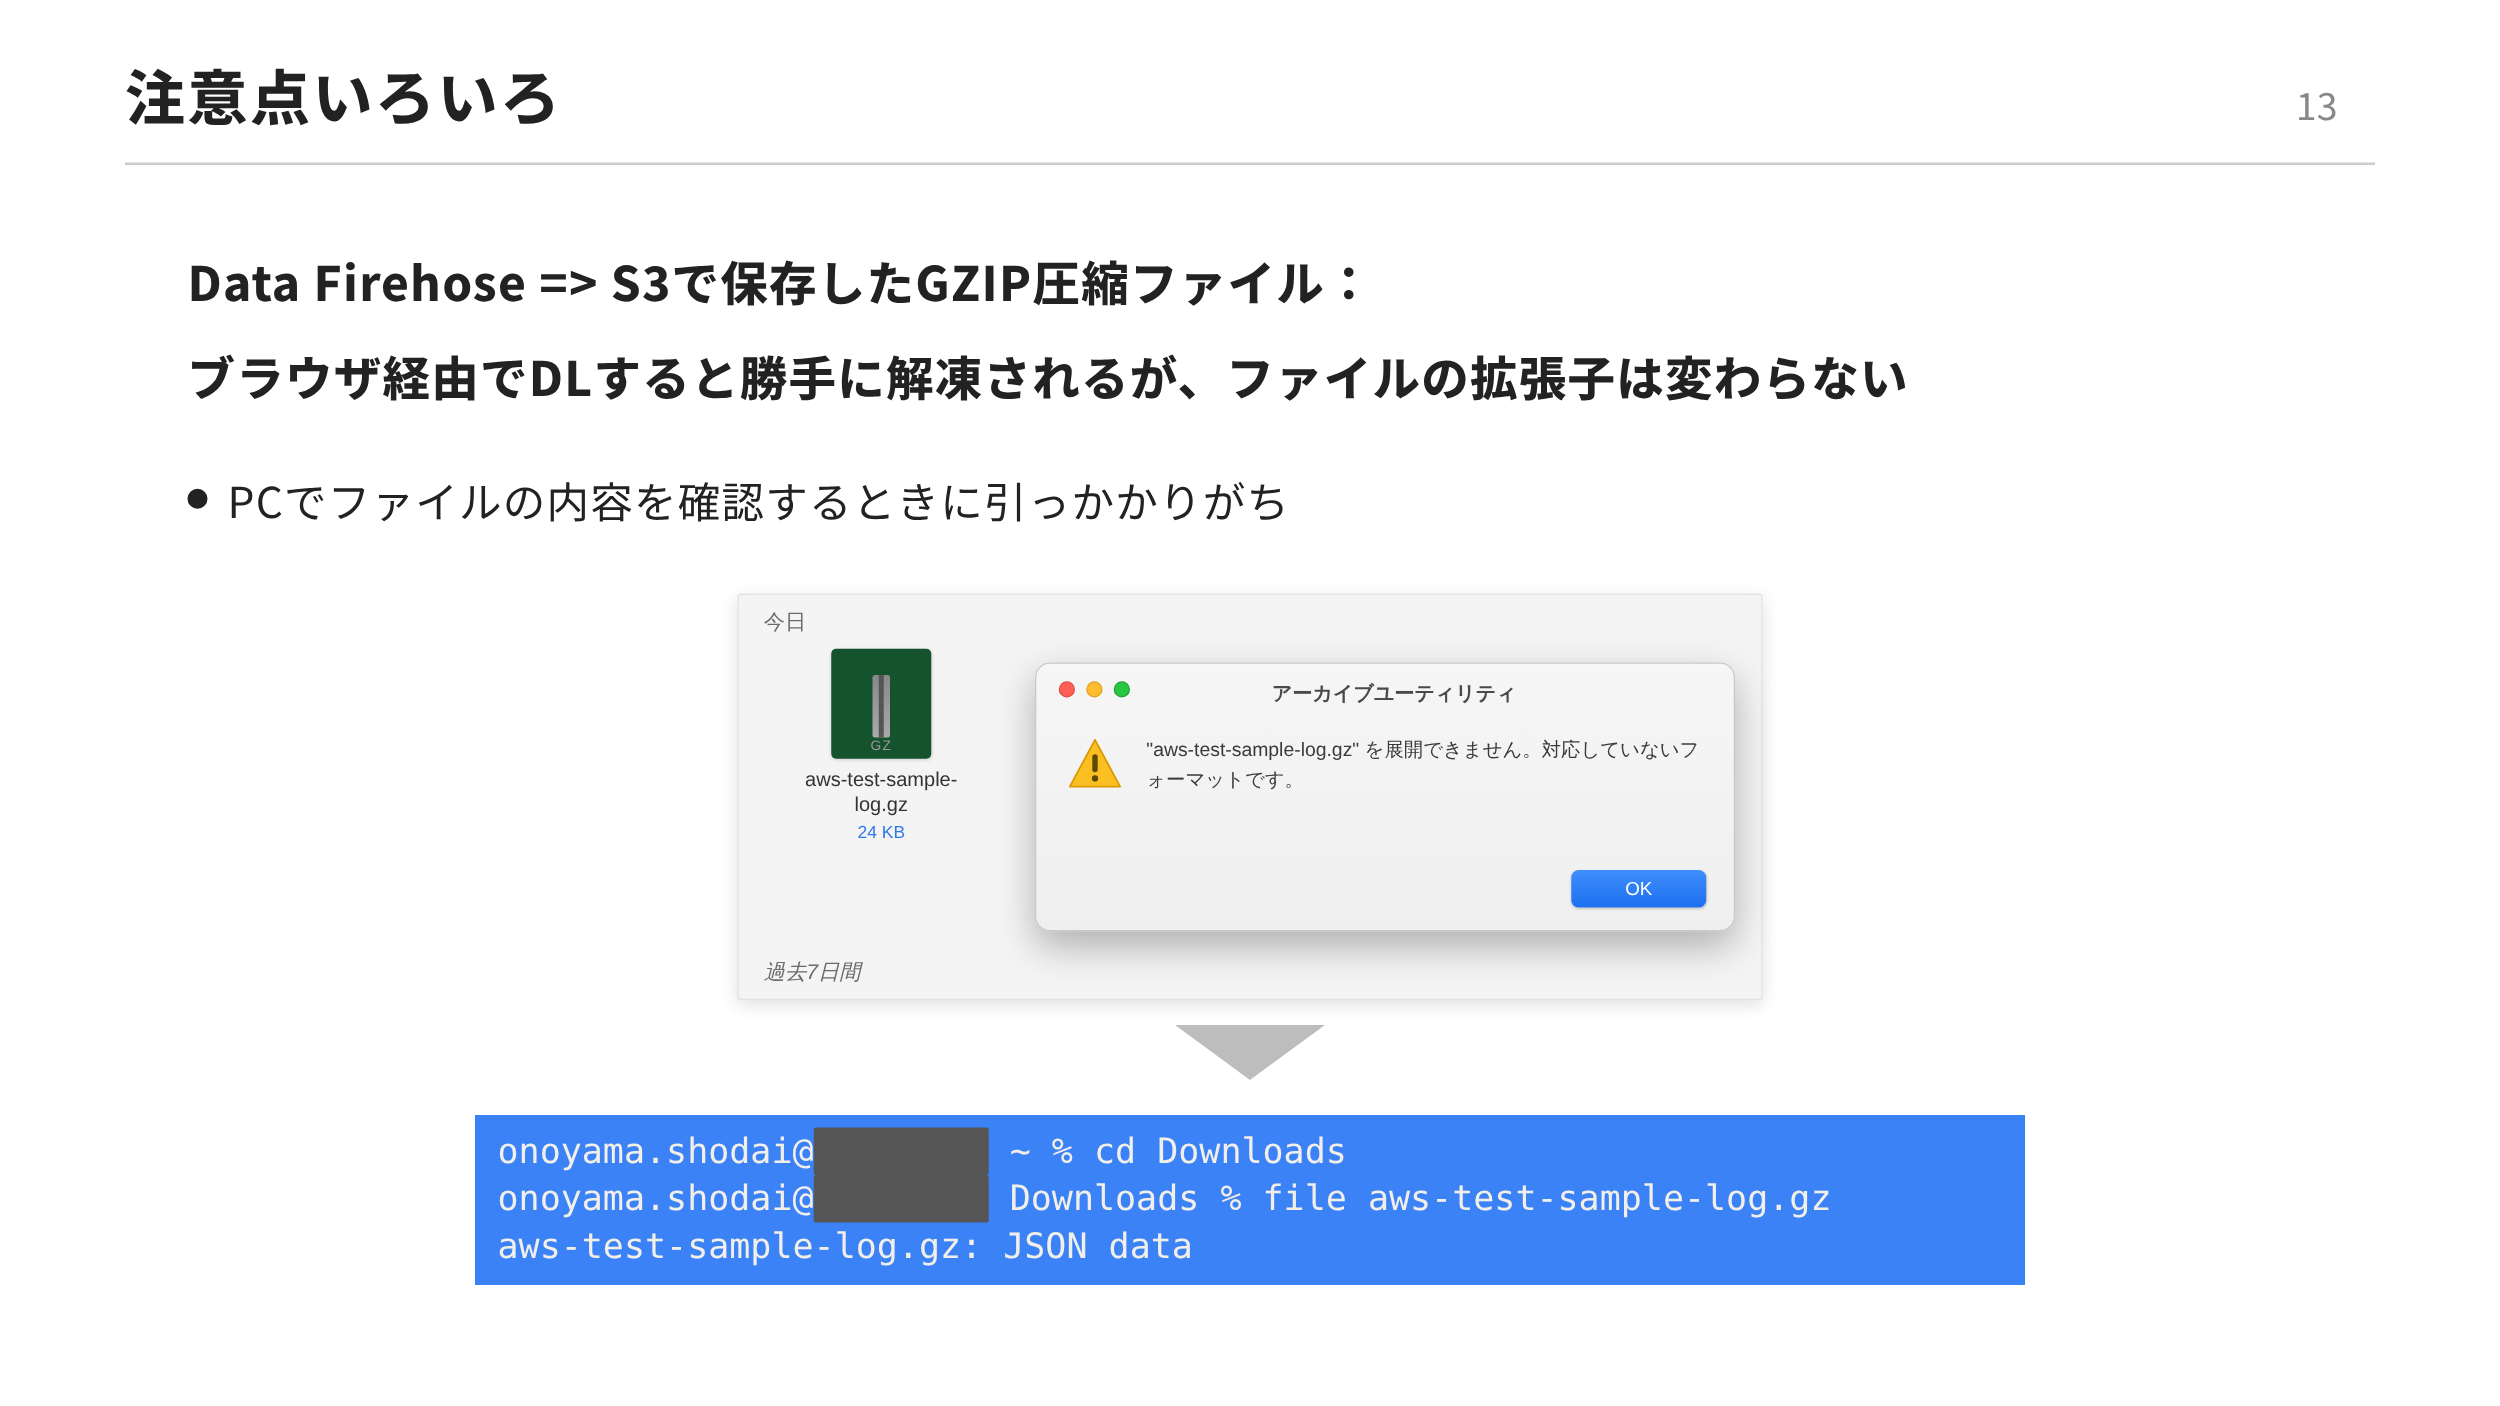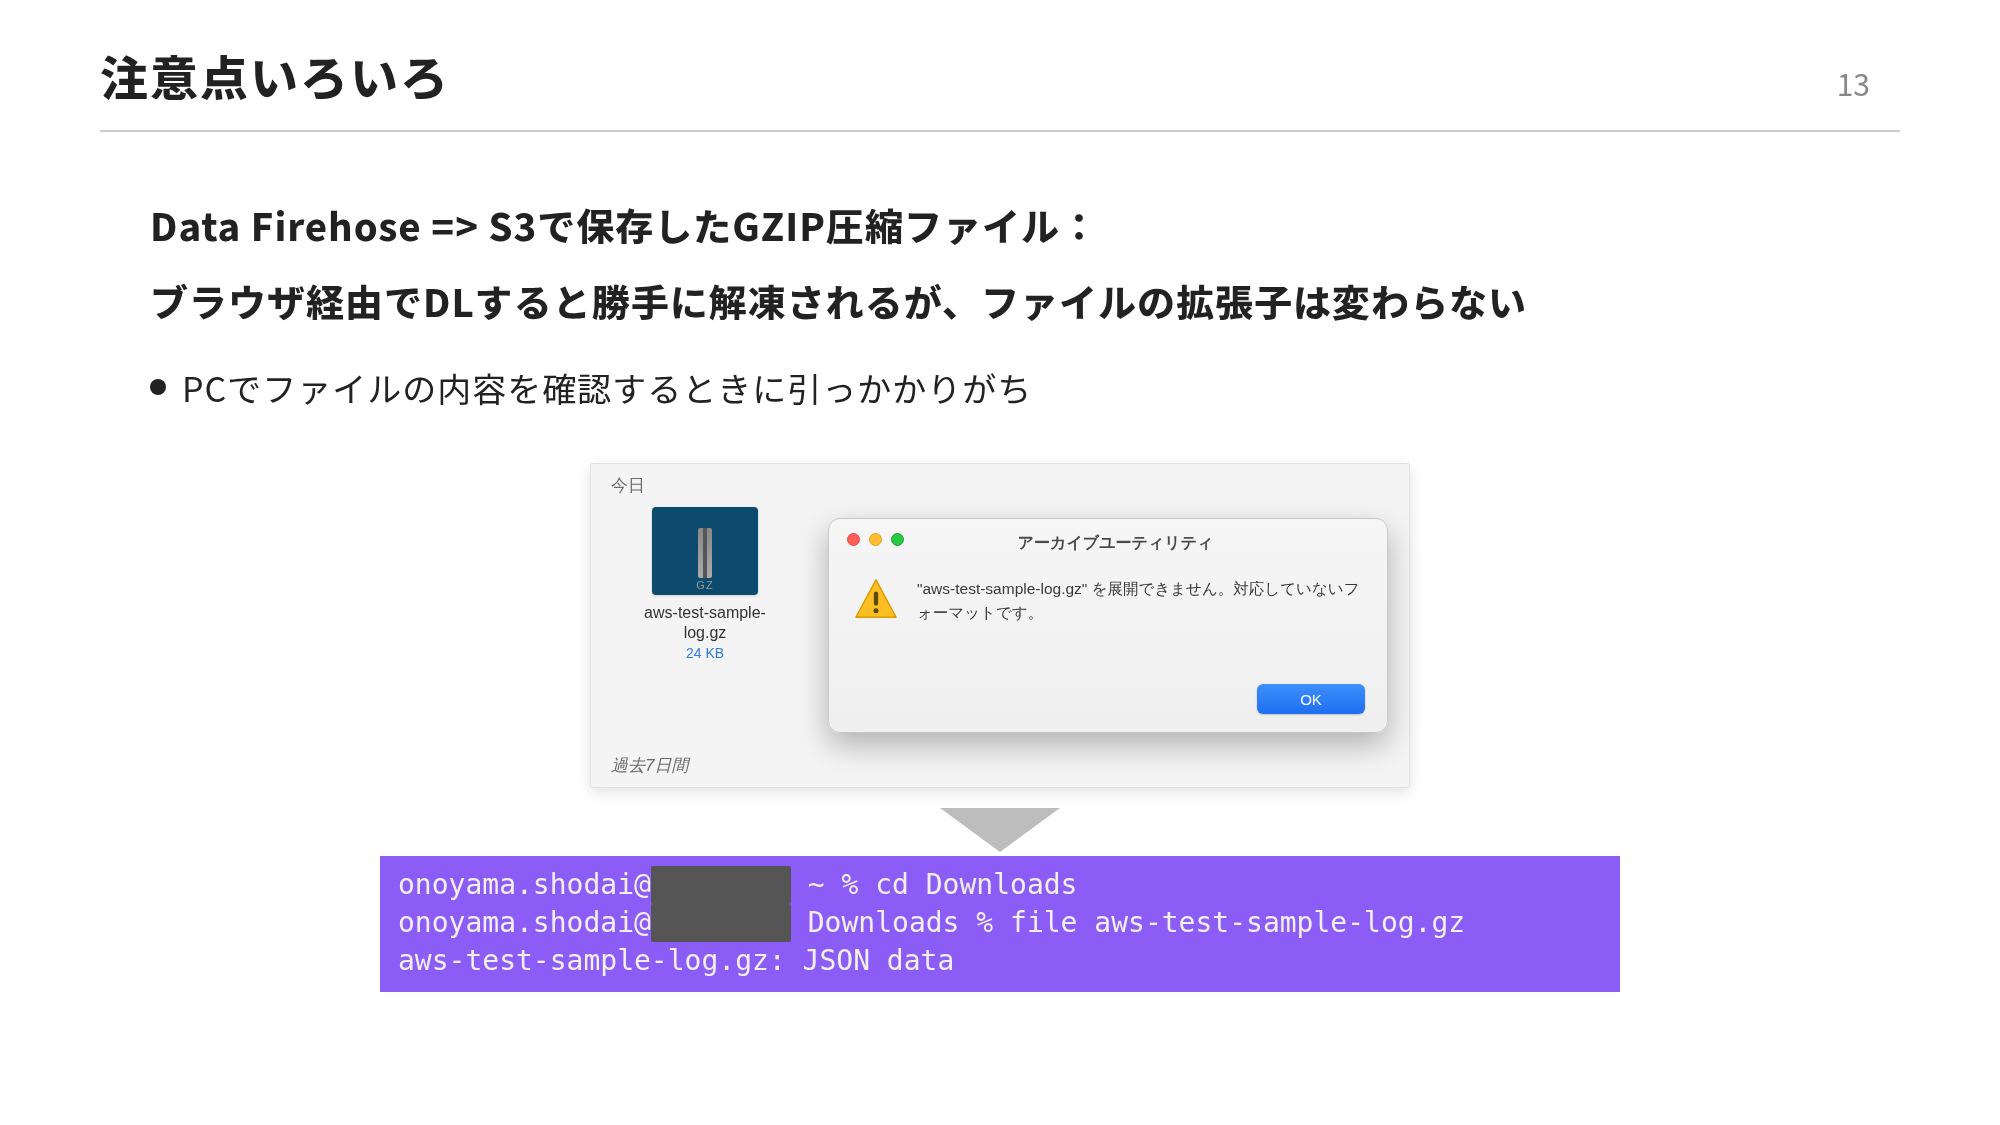--- a/index.html
+++ b/index.html
@@ -3,29 +3,29 @@
 <meta charset="utf-8">
 <style>
   * { box-sizing: border-box; margin: 0; padding: 0; }
   html, body { width: 2000px; height: 1125px; background: #fff; font-family: "Hiragino Sans", "Noto Sans JP", "Yu Gothic", sans-serif; color: #222; }
   .slide { width: 2000px; height: 1125px; position: relative; padding: 40px 100px 0 100px; }
   .header { display: flex; justify-content: space-between; align-items: baseline; border-bottom: 2px solid #ccc; padding-bottom: 20px; margin-bottom: 55px; }
   .title { font-size: 48px; font-weight: 800; letter-spacing: 2px; }
   .pagenum { font-size: 30px; color: #888; font-weight: 400; padding-right: 30px; }
   .body { padding: 0 50px; }
   .lead { font-size: 38px; font-weight: 800; line-height: 2.0; letter-spacing: 1px; }
-  .bullets { margin-top: 22px; text-align: center; }
+  .bullets { margin-top: 34px; text-align: center; }
   .bullet { display: flex; align-items: flex-start; gap: 16px; font-size: 34px; line-height: 1.6; letter-spacing: 1px; }
   .bullet-dot { width: 16px; height: 16px; border-radius: 50%; background: #222; margin-top: 18px; flex-shrink: 0; }
 
   .finder-shot { width: 820px; margin: 48px auto 0 auto; position: relative; }
   .finder { width: 820px; height: 325px; background: #f4f4f5; border: 1px solid #e2e2e2; border-radius: 2px; box-shadow: 0 4px 14px rgba(0,0,0,0.12); position: relative; overflow: hidden; font-family: -apple-system, "Hiragino Sans", sans-serif; }
   .finder-section { font-size: 17px; color: #6b6b6b; padding: 10px 20px; }
   .file-block { display: flex; flex-direction: column; align-items: center; width: 180px; margin-left: 24px; }
-  .file-icon { width: 106px; height: 88px; background: #0c4a6e; border-radius: 4px; box-shadow: 0 1px 3px rgba(0,0,0,0.15); display: flex; flex-direction: column; align-items: center; justify-content: center; position: relative; }
+  .file-icon { width: 80px; height: 88px; background: #14532d; border-radius: 4px; box-shadow: 0 1px 3px rgba(0,0,0,0.15); display: flex; flex-direction: column; align-items: center; justify-content: center; position: relative; }
   .zipper { width: 14px; height: 50px; background: linear-gradient(#888,#aaa); border-radius: 2px; margin-top: 4px; position: relative; }
   .zipper::before { content:""; position:absolute; left:50%; top:0; width:4px; height:50px; background:#555; transform:translateX(-50%); }
   .gz-label { position: absolute; bottom: 4px; font-size: 11px; color: #9a9a9a; letter-spacing: 1px; }
   .file-name { font-size: 16px; color: #333; text-align: center; line-height: 1.25; margin-top: 8px; }
   .file-size { font-size: 14px; color: #2f7ae5; margin-top: 2px; }
   .finder-section2 { position: absolute; bottom: 10px; left: 20px; font-size: 17px; color: #6b6b6b; font-style: italic; }
 
   .alert { position: absolute; top: 55px; right: 22px; width: 560px; height: 215px; background: linear-gradient(#f6f6f6,#efefef); border: 1px solid #c8c8c8; border-radius: 12px; box-shadow: 0 12px 30px rgba(0,0,0,0.28); padding: 14px 18px 16px 18px; font-family: -apple-system, "Hiragino Sans", sans-serif; }
   .alert-titlebar { display: flex; align-items: flex-start; height: 22px; }
   .traffic { display: flex; gap: 9px; }
@@ -36,21 +36,21 @@
   .alert-title { flex:1; text-align:center; font-size: 16px; font-weight: 700; color: #4a4a4a; margin-left: -42px; }
   .alert-body { display: flex; gap: 18px; padding: 22px 6px 0 6px; }
   .alert-ico { width: 46px; height: 46px; flex-shrink:0; }
   .alert-ico svg { width:46px; height:46px; }
   .alert-msg { font-size: 15.5px; color: #3a3a3a; line-height: 1.55; }
   .alert-ok { position: absolute; bottom: 18px; right: 22px; width: 108px; height: 30px; border-radius: 6px; background: linear-gradient(#3f8efc,#1e6ff0); color: #fff; font-size: 15px; font-weight: 500; display:flex; align-items:center; justify-content:center; box-shadow: 0 1px 2px rgba(0,0,0,0.2); cursor:pointer; }
 
   .arrow-down { width: 120px; height: 48px; margin: 20px auto 0 auto; }
   .arrow-down svg { width: 120px; height: 48px; }
 
-  .terminal { width: 1240px; margin: 0 auto 0 auto; background: #8b5cf6; padding: 10px 18px 12px 18px; font-family: "Menlo","Consolas",monospace; font-size: 28px; line-height: 1.35; color: #f2efe9; white-space: pre; overflow: hidden; }
+  .terminal { width: 1240px; margin: 24px auto 0 auto; background: #3b82f6; padding: 10px 18px 12px 18px; font-family: "Menlo","Consolas",monospace; font-size: 28px; line-height: 1.35; color: #f2efe9; white-space: pre; overflow: hidden; }
   .redact { display:inline-block; background:#555; color:#555; border-radius:2px; }
 </style>
 </head>
 <body>
 
 <div class="slide">
 
   <div class="header">
     <div class="title">注意点いろいろ</div>
     <div class="pagenum">13</div>

